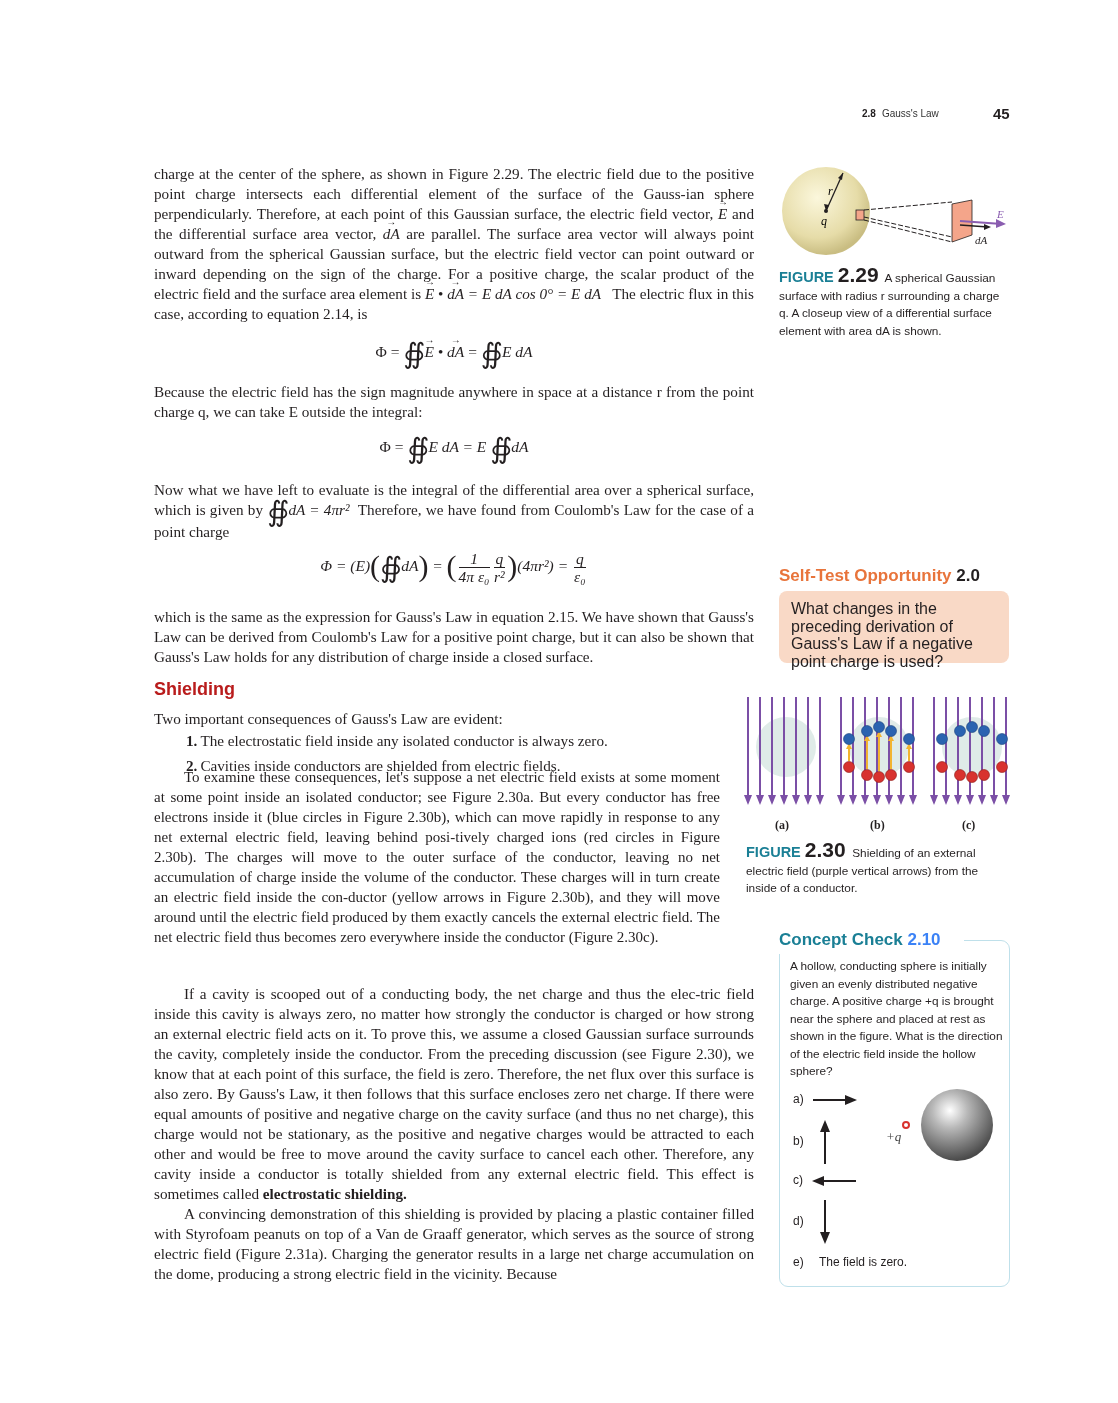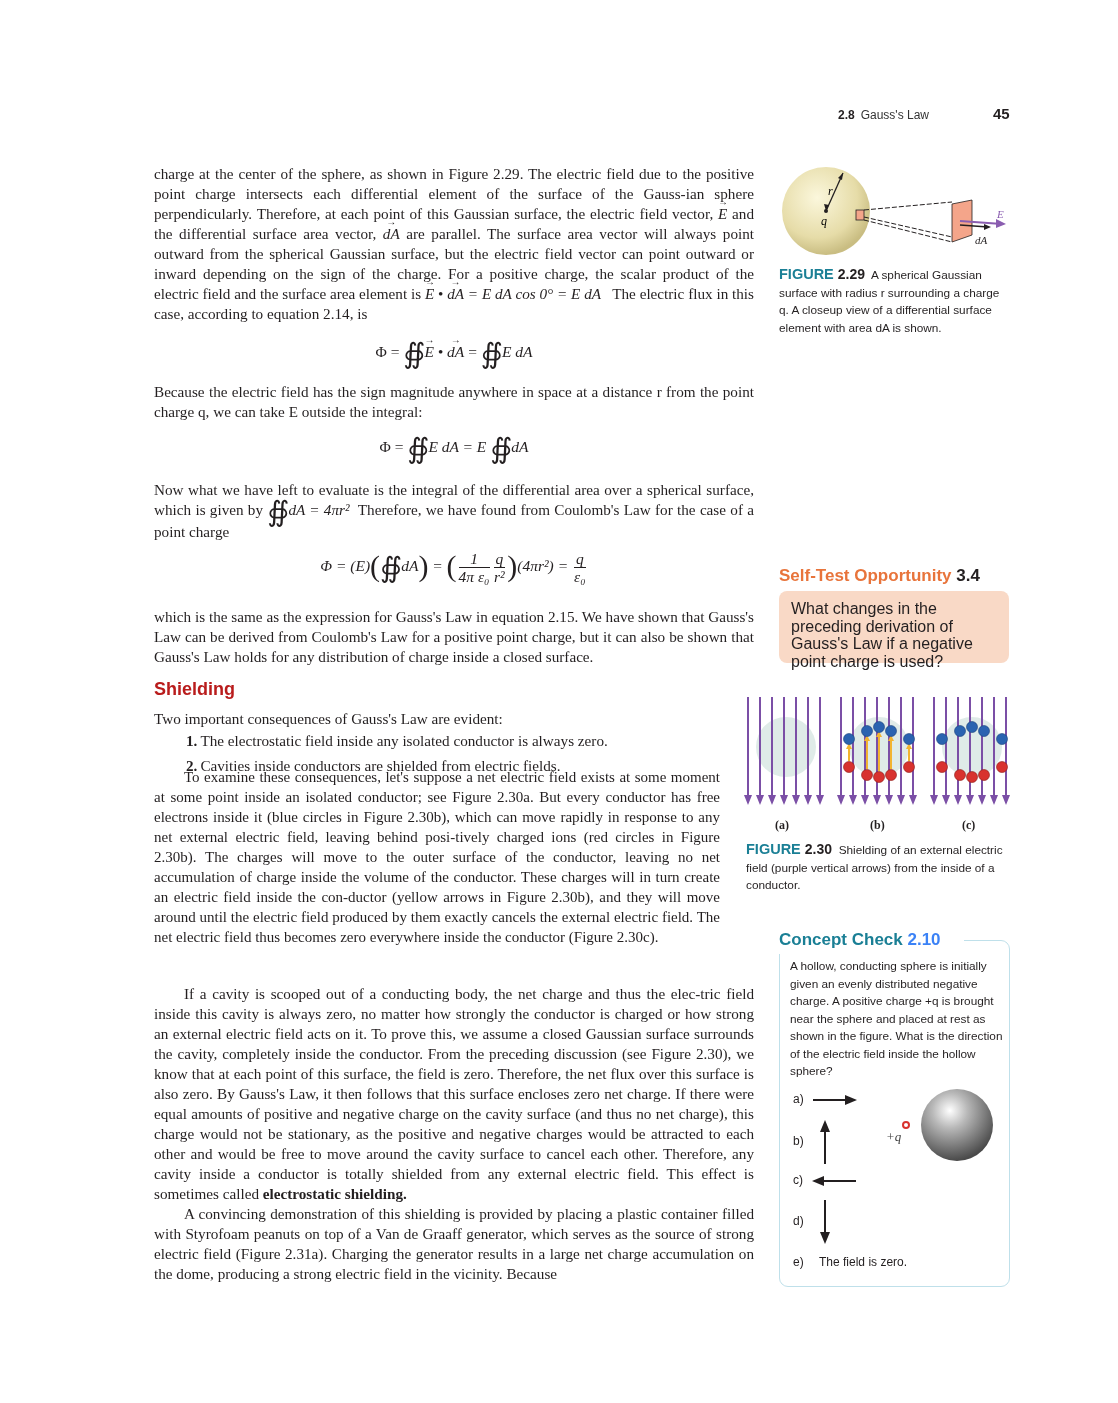--- a/index.html
+++ b/index.html
@@ -2,21 +2,21 @@
 <html><head>
 <meta charset="utf-8">
 <style>
   html, body { margin:0; padding:0; background:#ffffff; }
   body { width:1118px; height:1403px; position:relative; overflow:hidden; color:#231f20; }
   .serif { font-family:"Liberation Serif", "DejaVu Serif", serif; }
   .sans { font-family:"Liberation Sans", "DejaVu Sans", sans-serif; }
   .abs { position:absolute; }
 
   
-  #running-head { left:838px; top:108px; font-size:12px; }
+  #running-head { left:862px; top:108px; font-size:10px; }
   #running-head .sec-num { font-weight:bold; }
   #running-head .sec-title { margin-left:6px; color:#333; }
   #page-number { left:993px; top:105px; font-size:15px; font-weight:bold; }
 
   
   .col { left:154px; width:600px; font-size:15.2px; line-height:20px; }
   .col p { margin:0; text-align:justify; text-align-last:auto; }
   .indent { text-indent:30px; }
   .eq { text-align:center; font-style:italic; font-size:15.5px; }
   .eq .up { font-style:normal; }
@@ -27,21 +27,21 @@
   .frac span { display:block; line-height:17px; }
   .frac .num { border-bottom:1px solid #231f20; padding:0 2px; }
   .big-paren { font-size:30px; font-style:normal; vertical-align:-5px; font-weight:100; }
 
   h2.section { position:absolute; left:154px; top:679px; margin:0; font-size:18px; font-weight:bold; color:#b91c1c; }
   .list-item { padding-left:32px; }
   .list-item b { margin-right:3px; }
 
   
   .fig-label { color:#1a7f95; font-weight:bold; font-size:14.5px; }
-  .fig-label .num { color:#231f20; font-size:14px; }
+  .fig-label .num { color:#231f20; font-size:21px; }
   .caption { font-size:11.8px; line-height:17.5px; color:#231f20; }
 
   
   #self-test-title { left:779px; top:566px; font-size:17px; font-weight:bold; color:#e8743b; }
   #self-test-title .num { color:#231f20; }
   #self-test-box { left:779px; top:591px; width:230px; height:72px; background:#f9d9c6; border-radius:8px; }
   #self-test-text { left:791px; top:600px; width:212px; font-size:16px; line-height:17.5px; }
 
   
   #cc-box { left:779px; top:940px; width:229px; height:345px; border:1.5px solid #bfe0ea; border-radius:9px; }
@@ -153,21 +153,21 @@
   <polygon points="211,67 204,64 204,70" fill="#231f20"></polygon>
   <text x="217" y="58" font-family="Liberation Serif, serif" font-style="italic" font-size="11" fill="#8a5db0">E</text>
   <text x="195" y="84" font-family="Liberation Serif, serif" font-style="italic" font-size="11" fill="#231f20">dA</text>
 </svg>
 <div class="abs sans caption" style="left:779px; top:266px; width:230px;">
   <span class="fig-label"><span>FIGURE</span> <span class="num">2.29</span></span>&nbsp;
   <span>A spherical Gaussian surface with radius r surrounding a charge q. A closeup view of a differential surface element with area dA is shown.</span>
 </div>
 
 <div id="self-test-title" class="abs sans">
-  <span>Self-Test Opportunity</span> <span class="num">3.4</span>
+  <span>Self-Test Opportunity</span> <span class="num">2.0</span>
 </div>
 <div id="self-test-box" class="abs"></div>
 <div id="self-test-text" class="abs sans">What changes in the preceding derivation of Gauss's Law if a negative point charge is used?</div>
 
 <svg id="fig230" class="abs" style="left:740px; top:695px;" width="280" height="120">
     <ellipse cx="46" cy="52" rx="30" ry="30" fill="#dce9e6" opacity="0.9"></ellipse>
     <line x1="8" y1="2" x2="8" y2="102" stroke="#7b4fa6" stroke-width="2"></line>
     <polygon points="4,100 12,100 8,110" fill="#7b4fa6"></polygon>
     <line x1="20" y1="2" x2="20" y2="102" stroke="#7b4fa6" stroke-width="2"></line>
     <polygon points="16,100 24,100 20,110" fill="#7b4fa6"></polygon>

